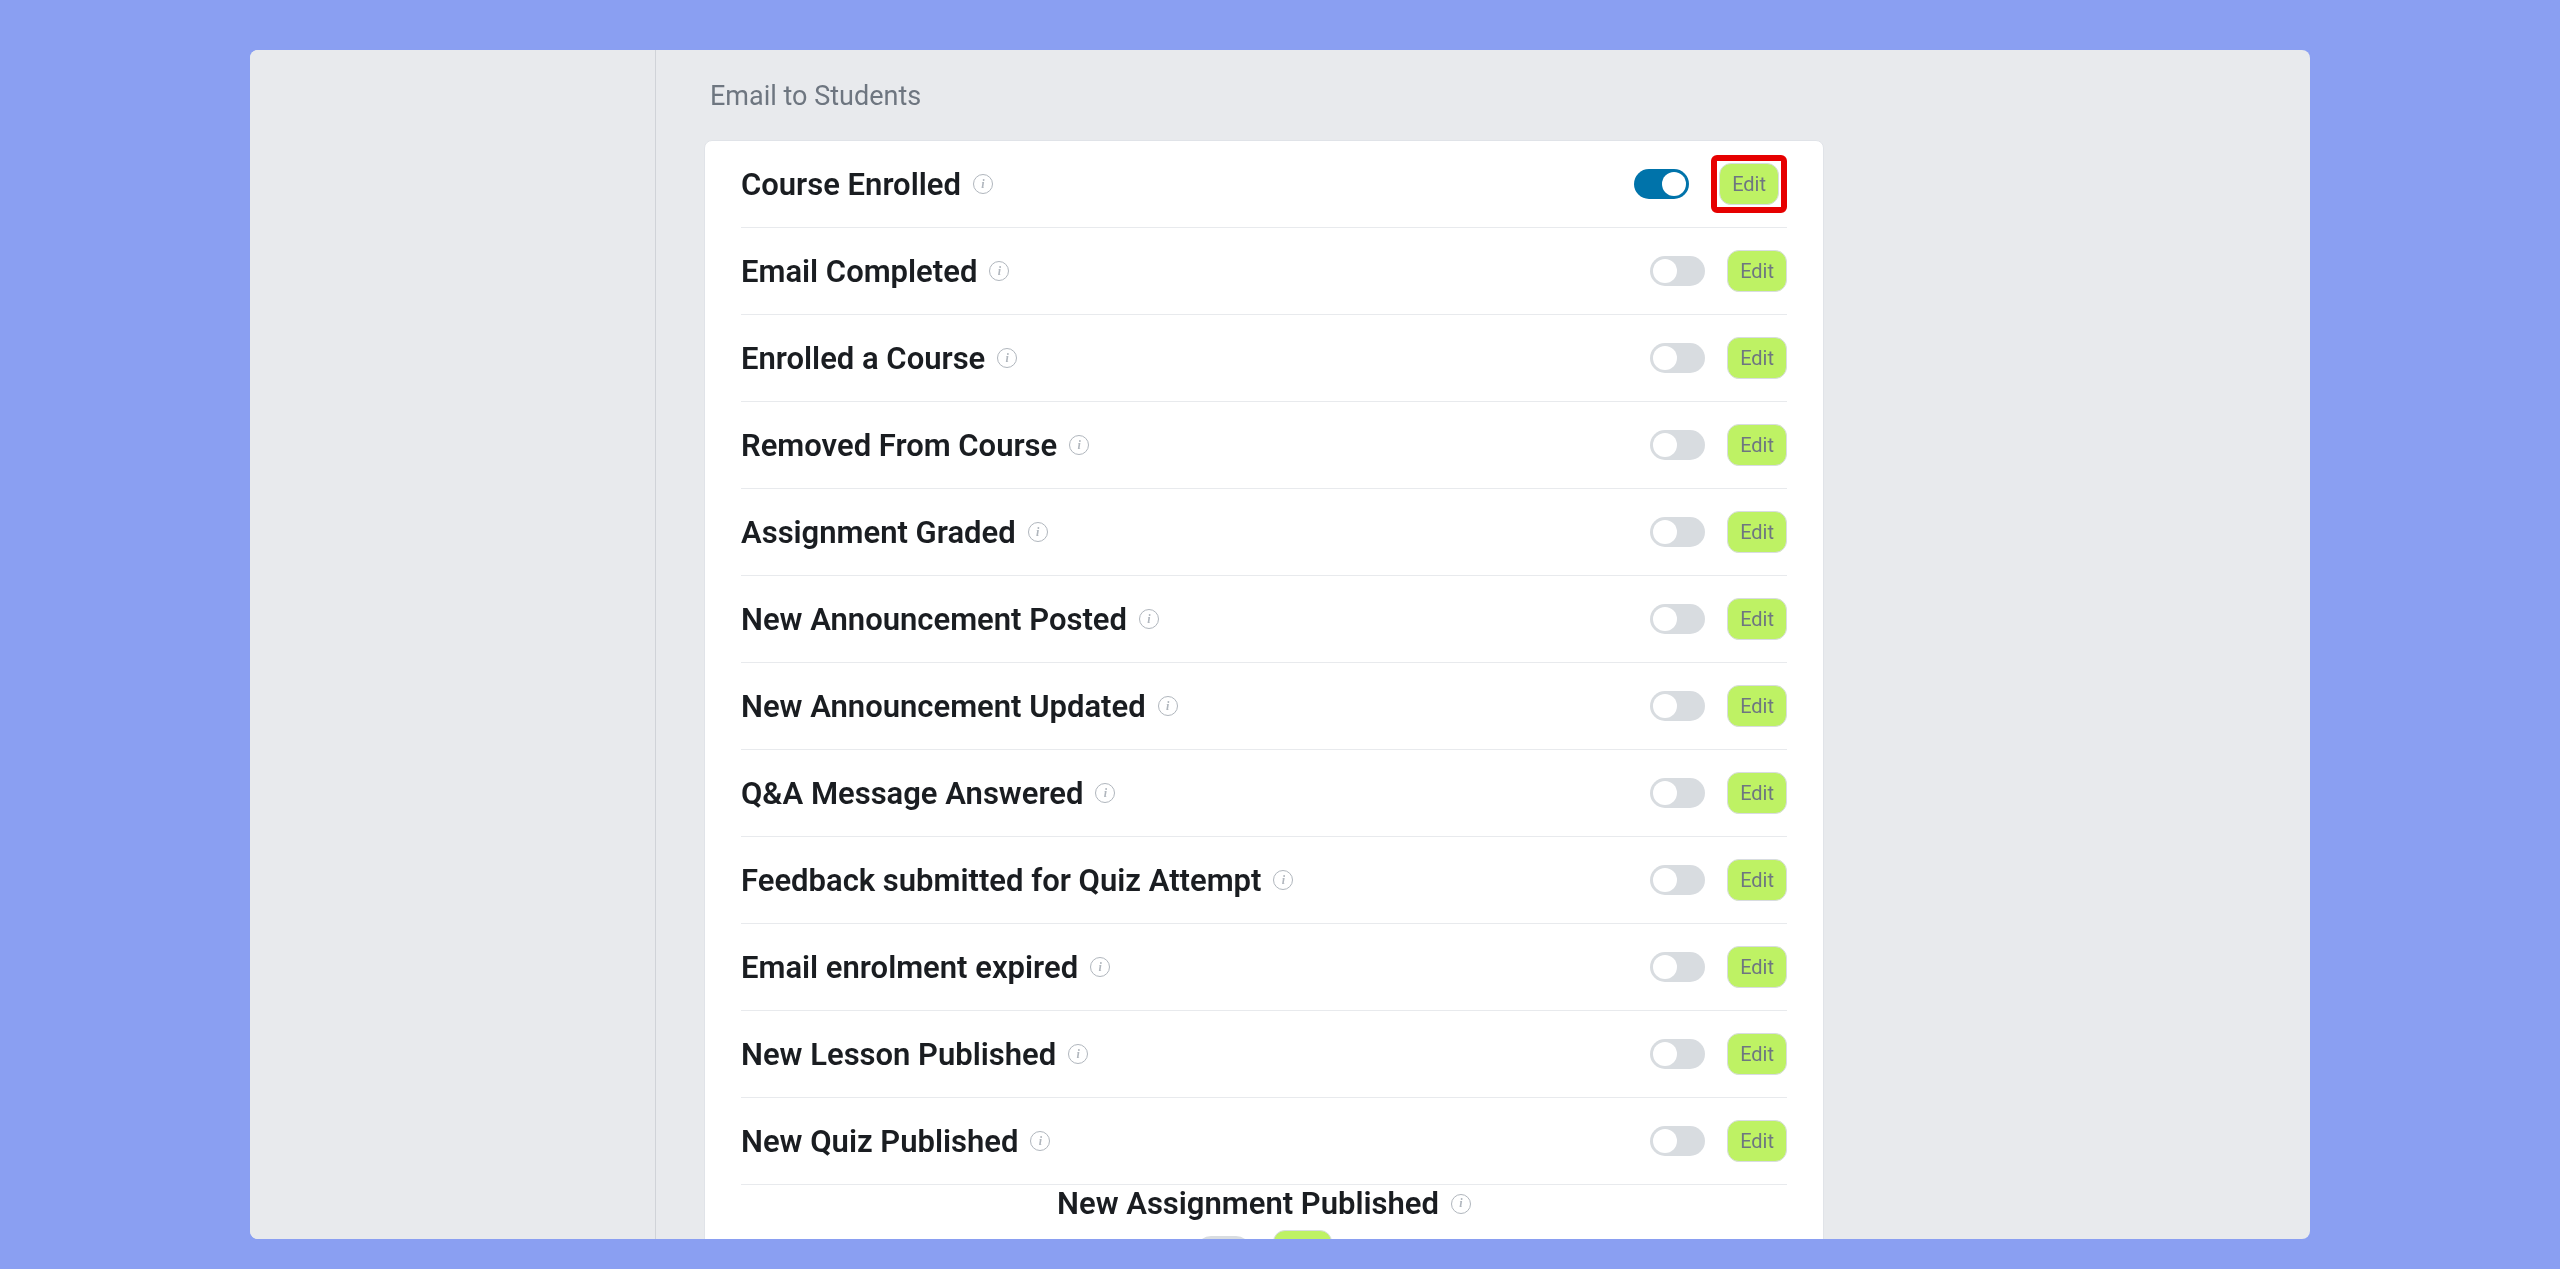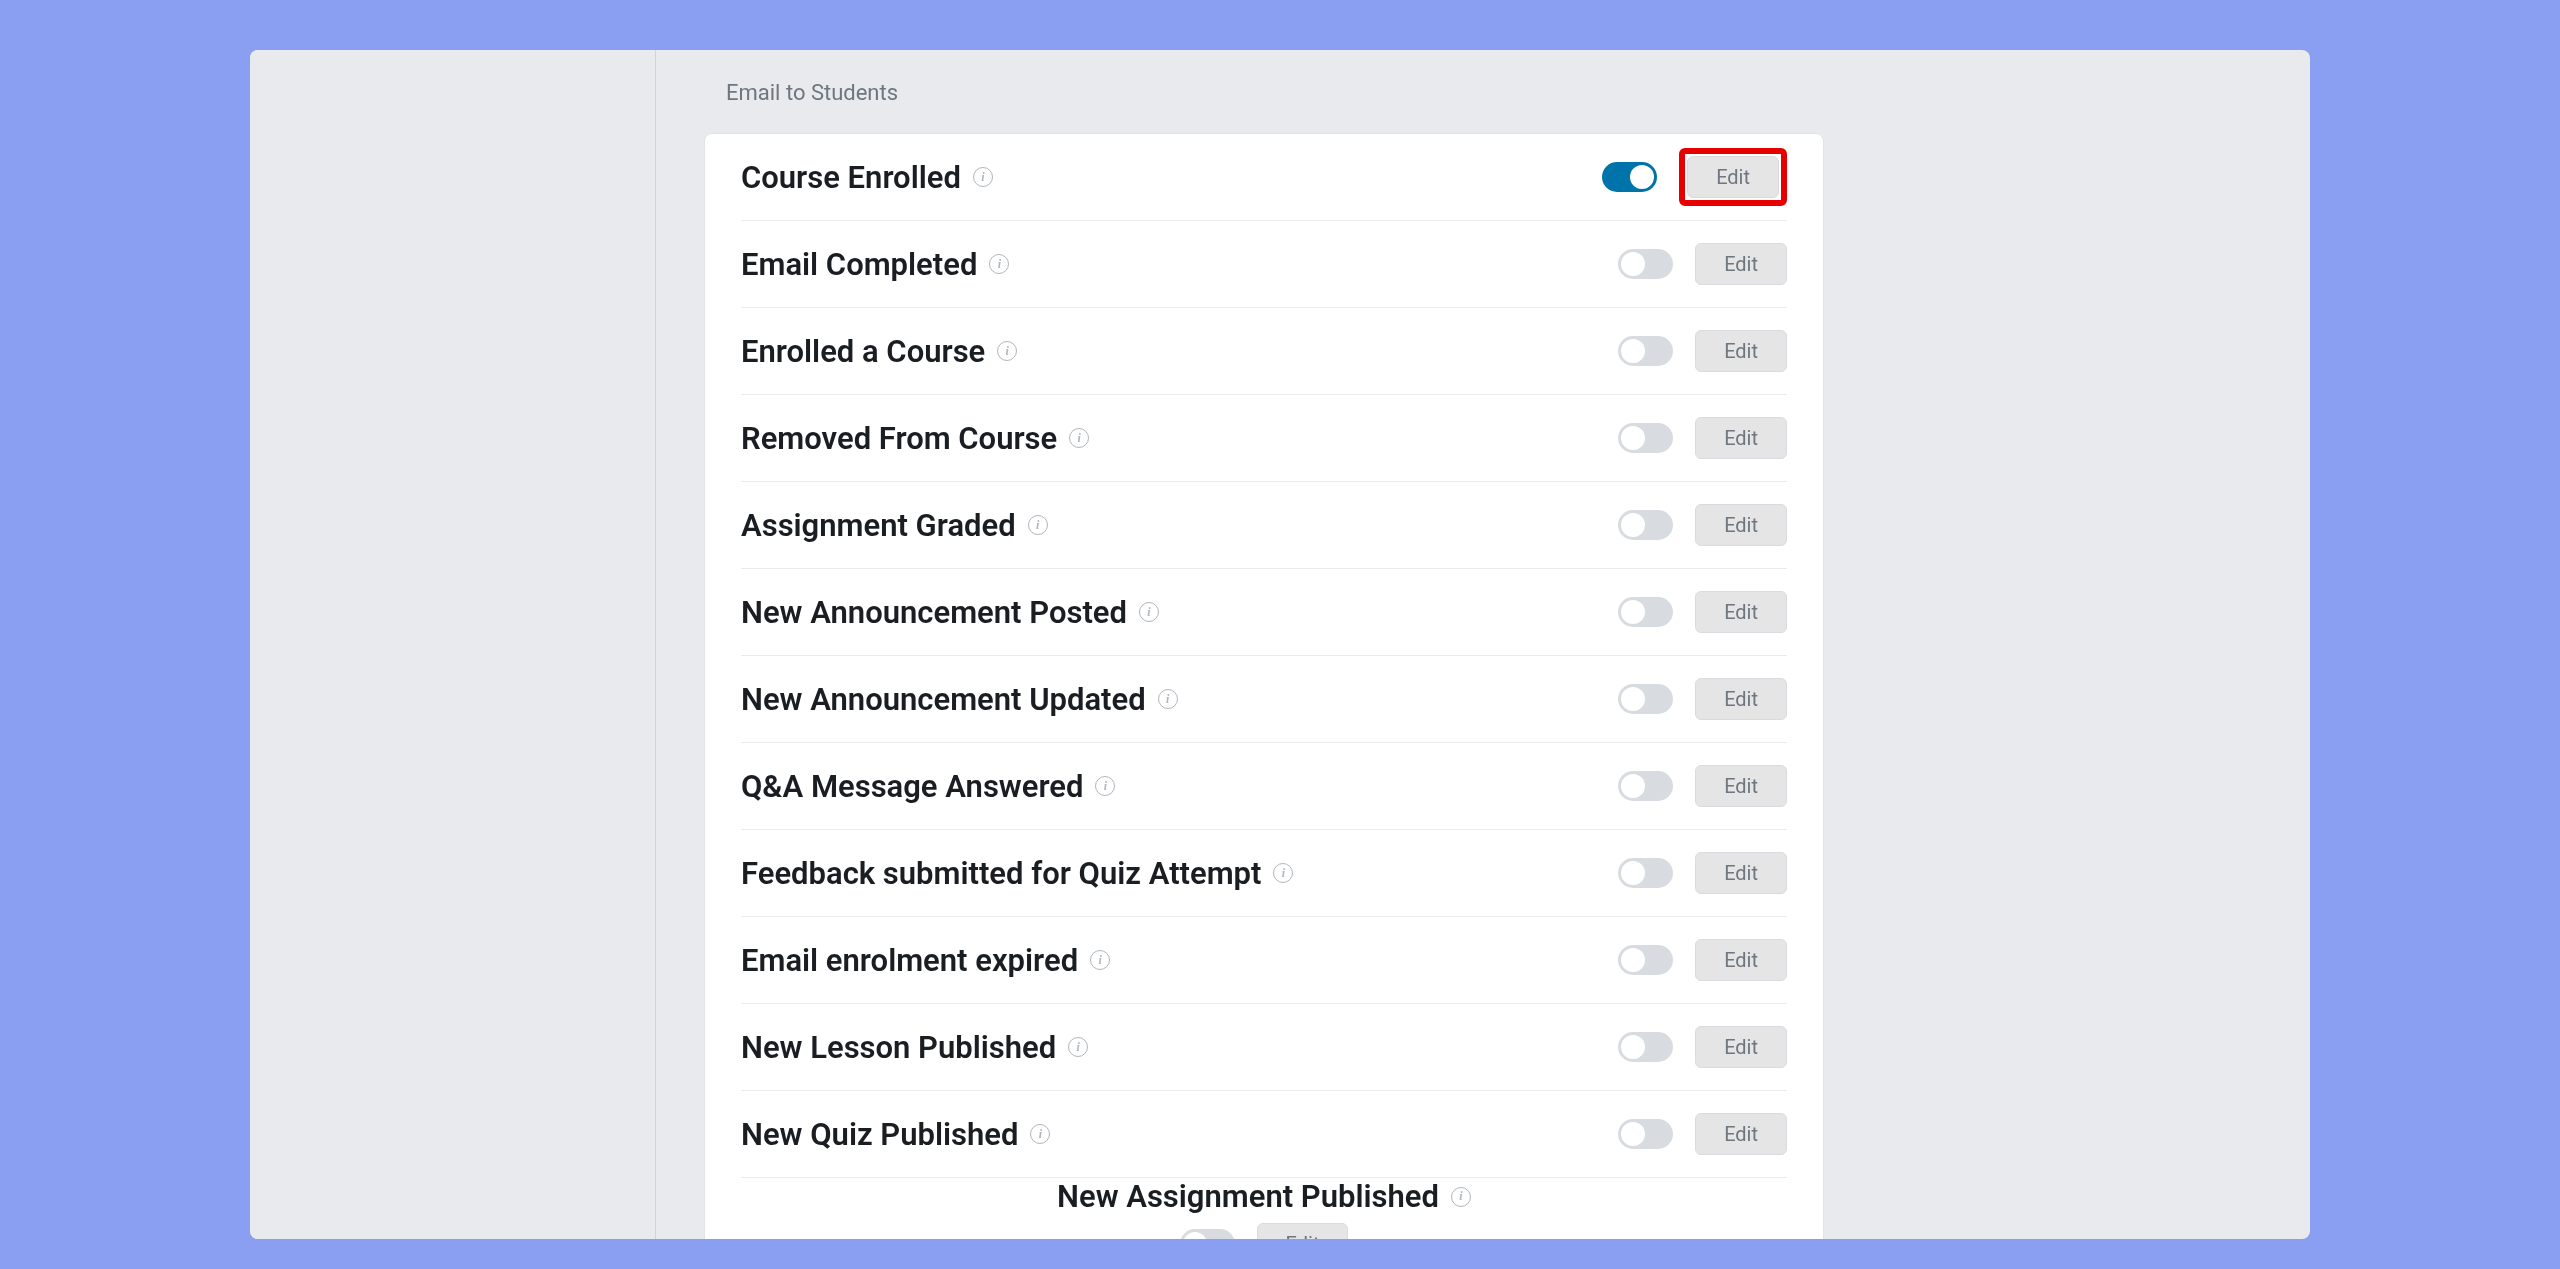--- a/index.html
+++ b/index.html
@@ -29,25 +29,25 @@
       width: 406px;
       background: #e8eaed;
       border-right: 1px solid #d0d3d8;
     }
     .main-content {
       flex: 1;
       padding: 30px 48px;
       overflow: hidden;
     }
     .section-title {
-      font-size: 22px;
+      font-size: 27px;
       color: #6e7680;
       font-weight: 400;
       margin-bottom: 28px;
-      margin-left: 22px;
+      margin-left: 6px;
     }
     .card {
       background: #ffffff;
       border: 1px solid #e0e3e8;
       border-radius: 8px;
       padding: 0 36px;
       width: 1120px;
     }
     .row {
       display: flex;
@@ -113,24 +113,24 @@
       top: 3px;
       transition: left 0.2s;
     }
     .toggle.off .toggle-knob {
       left: 3px;
     }
     .toggle.on .toggle-knob {
       left: 28px;
     }
     .edit-button {
-      background: #e5e5e5;
+      background: #bef264;
       border: 1px solid #d8dce0;
-      border-radius: 6px;
-      padding: 8px 28px;
+      border-radius: 12px;
+      padding: 8px 12px;
       font-size: 20px;
       color: #6e7680;
       cursor: pointer;
       font-family: inherit;
     }
     .highlight-box {
       border: 6px solid #e60000;
       border-radius: 6px;
       padding: 2px;
     }

